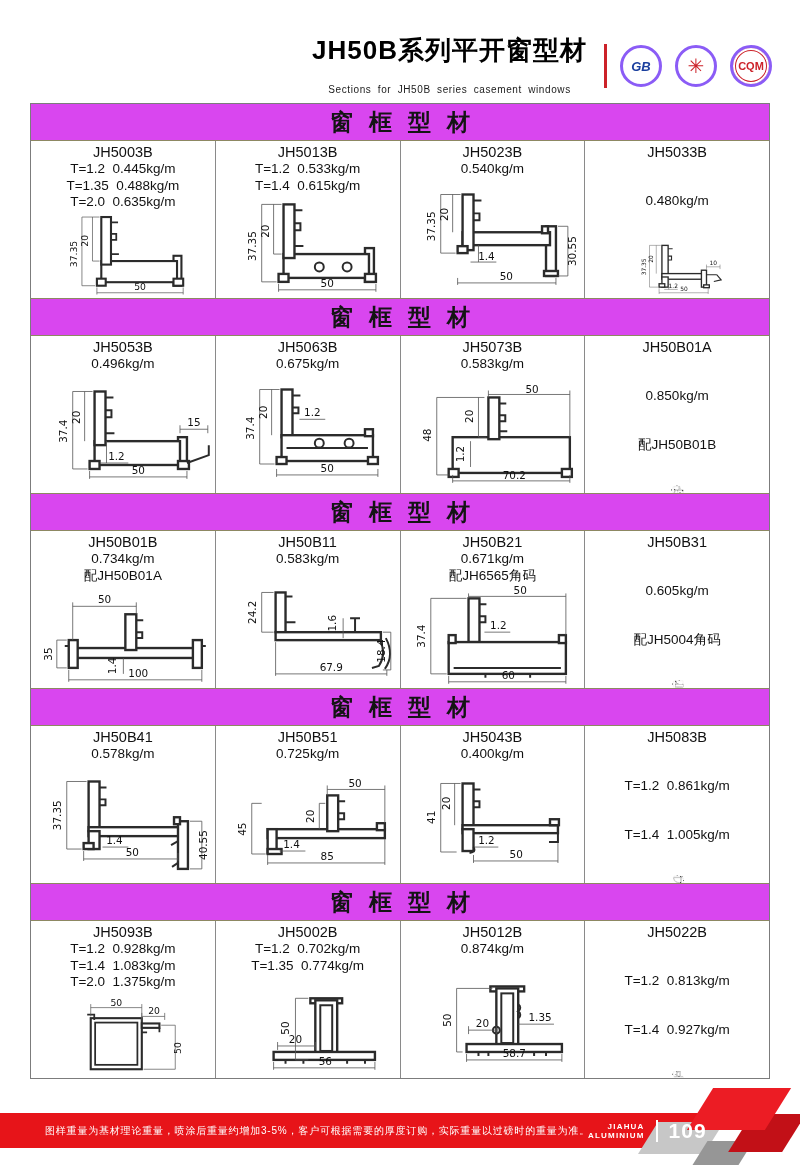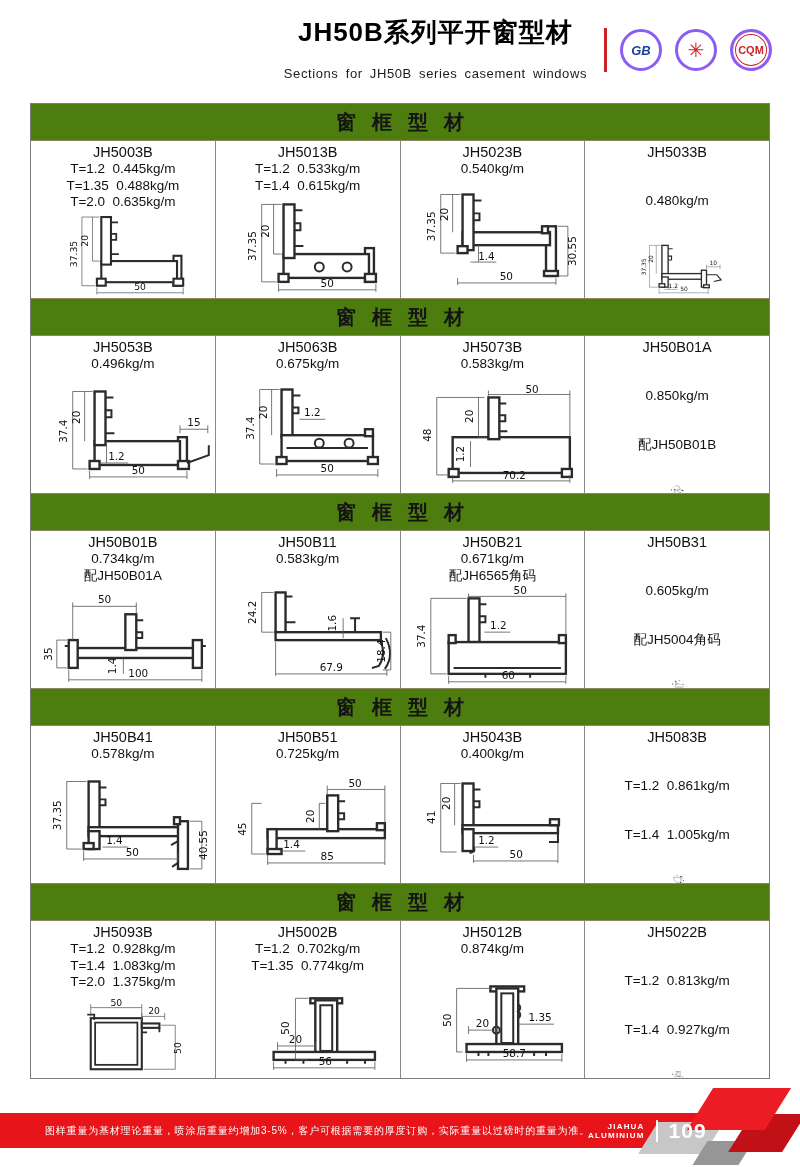--- a/index.html
+++ b/index.html
@@ -1,33 +1,33 @@
 <!DOCTYPE html>
 <html><head>
 <meta charset="utf-8">
 <style>
   html,body{margin:0;padding:0;background:#e9e9e9;}
   .page{width:800px;height:1167px;position:relative;background:#fff;margin:0 auto;
         font-family:"Liberation Sans",sans-serif;overflow:hidden;}
   
-  .header{position:absolute;top:0;left:0;right:0;height:100px;display:flex;
+  .header{position:absolute;top:16px;left:0;right:0;height:100px;display:flex;
           justify-content:flex-end;align-items:center;gap:13px;padding-right:28px;box-sizing:border-box;}
   .titleblock{text-align:center;margin-right:4px;}
   .title{font-size:26px;font-weight:bold;color:#000;letter-spacing:1px;line-height:1.05;}
-  .subtitle{font-size:13px;color:#1a1a1a;letter-spacing:.6px;margin-top:20px;word-spacing:3px;}
+  .subtitle{font-size:10px;color:#1a1a1a;letter-spacing:.6px;margin-top:20px;word-spacing:3px;}
   .divider{width:3px;height:44px;background:#cc2229;}
   .logo{width:42px;height:42px;border-radius:50%;border:3px solid #8b5cf6;display:flex;
         align-items:center;justify-content:center;box-sizing:border-box;background:#fff;flex:0 0 auto;}
   .logo.gb{color:#1a3f9e;font-size:13px;font-weight:bold;font-style:italic;}
   .logo.star{color:#cc2229;font-size:20px;}
   .logo.cqm{color:#cc2229;font-size:11px;font-weight:bold;box-shadow:inset 0 0 0 2px #fff,inset 0 0 0 3px #cc2229;}
   
   .table{position:absolute;left:30px;top:103px;width:740px;border:1px solid #7c7c7c;box-sizing:border-box;background:#fff;}
-  .sec-bar{height:36px;background:#4d7c0f;border-top:1px solid #8d8862;border-bottom:1px solid #8d8862;
-           display:flex;align-items:center;justify-content:center;font-size:20px;font-weight:bold;
+  .sec-bar{height:36px;background:#d946ef;border-top:1px solid #8d8862;border-bottom:1px solid #8d8862;
+           display:flex;align-items:center;justify-content:center;font-size:23px;font-weight:bold;
            letter-spacing:16px;text-indent:16px;color:#141414;}
   .table > .sec-bar:first-child{border-top:none;}
   .row{display:flex;height:157px;}
   .cell{flex:1 1 0;border-right:1px solid #8a8a8a;display:flex;flex-direction:column;align-items:center;
         padding-top:3px;box-sizing:border-box;min-width:0;}
   .cell:last-child{border-right:none;gap:32px;}
   .code{font-size:14.5px;color:#111;line-height:1.2;}
   .spec{font-size:13.5px;color:#111;line-height:1.2;white-space:pre;}
   .diag{flex:1 1 auto;min-height:0;width:100%;}
   svg .p{fill:#fff;stroke:#2b2b2b;stroke-width:2.4;}

